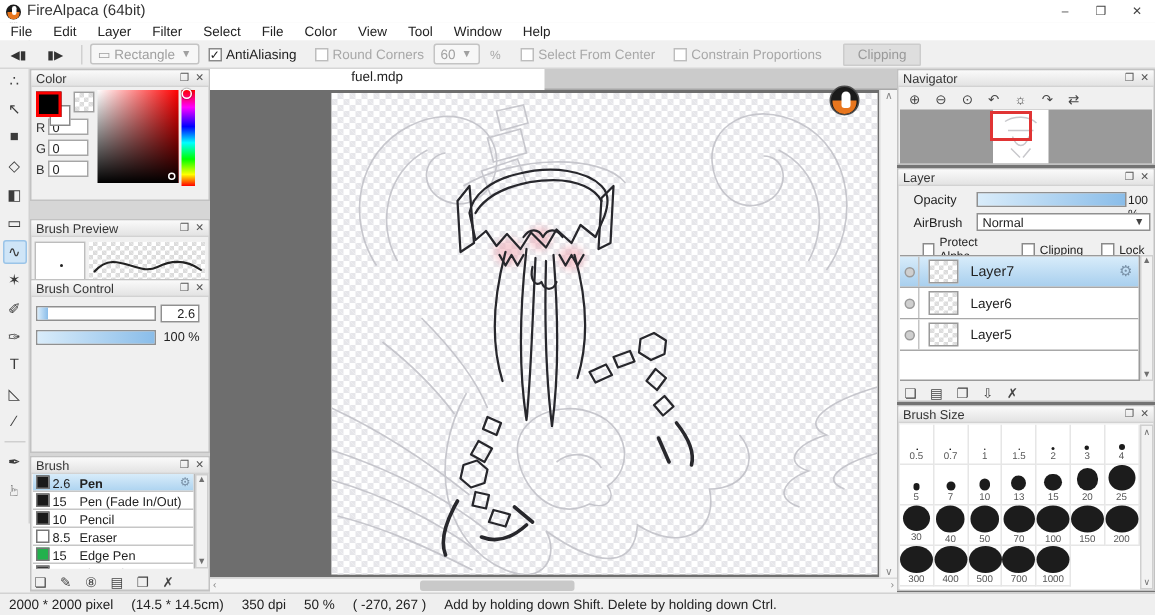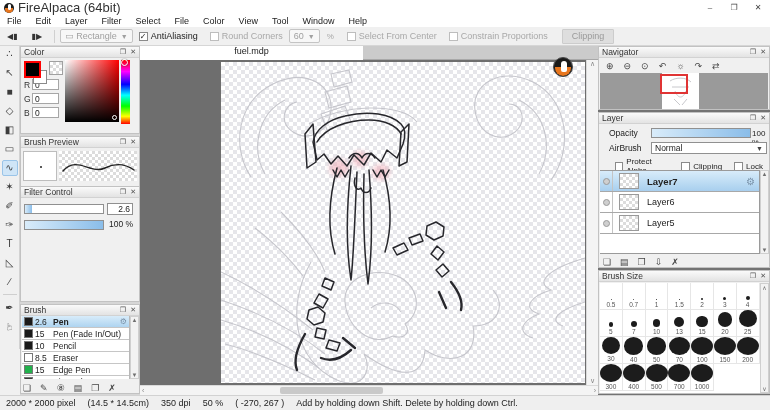--- a/index.html
+++ b/index.html
@@ -7,21 +7,21 @@
   #root{position:relative;width:770px;height:410px;background:#f0f0f0;
         font-family:"Liberation Sans",sans-serif;color:#222;overflow:hidden;
         outline:1px solid #9a9a9a;user-select:none}
   .abs{position:absolute}
 
   
   #titlebar{left:0;top:0;width:770px;height:15px;background:#fff;display:flex;align-items:center;padding-left:4px}
   #app-icon{width:10px;height:10px;border-radius:50%;background:#1a1a1a;position:relative;overflow:hidden;margin-right:4px}
   #app-icon .fire{position:absolute;left:1px;right:1px;bottom:0;height:5px;background:#e8761e;border-radius:0 0 5px 5px}
   #app-icon .head{position:absolute;left:3.5px;top:1.5px;width:3px;height:6px;background:#fff;border-radius:2px}
-  #win-title{font-size:13px;color:#333}
+  #win-title{font-size:10px;color:#333}
   #win-controls{margin-left:auto;display:flex}
   .win-btn{width:24px;height:15px;display:flex;align-items:center;justify-content:center;font-size:8px;color:#444}
   #menubar{left:0;top:15px;width:770px;height:12px;background:#fff;display:flex;align-items:center}
   .menu-item{font-size:9px;color:#222;padding:0 7px}
   #toolbar{left:0;top:27px;width:770px;height:19px;background:#f0f0f0;border-bottom:1px solid #d6d6d6;display:flex;align-items:center;font-size:9px}
   .tb-ic{font-size:8px;color:#333;padding:0 7px}
   .tb-sep{width:1px;height:13px;background:#d0d0d0;margin:0 5px}
   .dd{height:14px;border:1px solid #c4c4c4;background:#f7f7f7;color:#a0a0a0;display:flex;align-items:center;padding:0 4px;border-radius:2px}
   .dd .car{margin-left:4px;font-size:7px}
   .cb{display:flex;align-items:center;margin:0 6px}
@@ -67,21 +67,21 @@
   .rgb-row .rl{width:8px;font-size:8.5px;color:#333}
   .rgb-row .ri{width:27px;height:11px;background:#fff;border:1px solid #a6a6a6;font-size:8.5px;padding-left:2px;display:flex;align-items:center}
   #sv-square{left:44px;top:13px;width:54px;height:62px;
     background:linear-gradient(to top,#000,rgba(0,0,0,0)),linear-gradient(to right,#fff,#f00)}
   #sv-marker{right:2px;bottom:2px;width:5px;height:5px;border:1px solid #fff;border-radius:50%}
   #hue-bar{left:100px;top:13px;width:9px;height:64px;
     background:linear-gradient(to bottom,#f00 0%,#f0f 18%,#00f 38%,#0ff 55%,#0f0 72%,#ff0 88%,#f00 100%)}
   #hue-marker{left:0px;top:-1px;width:7px;height:7px;border:1px solid #fff;border-radius:50%;box-shadow:0 0 1px #000}
 
   
-  #brush-preview-panel{left:0;top:90px;width:120px;height:63px}
+  #brush-preview-panel{left:0;top:100px;width:120px;height:63px}
   #bp-box{left:2px;top:14px;width:34px;height:30px;background:#fff;border:1px solid #bdbdbd}
   #bp-dot{left:16px;top:14px;width:2px;height:2px;background:#222;border-radius:50%}
   #bp-stroke{left:38px;top:14px;width:78px;height:30px}
 
   
   #brush-control-panel{left:0;top:140px;width:120px;height:116px}
   .slider{position:absolute;height:10px;background:#fff;border:1px solid #909090}
   .slider .fill{height:100%;background:linear-gradient(to right,#d9ecfa,#8abde9)}
   #bc-val{left:86px;top:16px;width:26px;height:12px;background:#fff;border:1px solid #909090;font-size:8.5px;display:flex;align-items:center;justify-content:flex-end;padding-right:2px}
   #bc-pct{left:88px;top:32px;font-size:8.5px;color:#222}
@@ -136,21 +136,21 @@
   #blending-dd{position:absolute;left:52px;top:29px;width:116px;height:12px;background:#fff;border:1px solid #909090;display:flex;align-items:center;font-size:8.5px;padding:0 3px}
   #blending-dd .car{margin-left:auto;font-size:7px;color:#444}
   #layer-checks{position:absolute;left:10px;top:44px;display:flex;font-size:8px}
   #layer-list{position:absolute;left:1px;top:57px;width:160px;height:84px;background:#fff;border:1px solid #9a9a9a;border-left:none;overflow:hidden}
   .layer-row{height:21px;display:flex;align-items:center;border-bottom:1px solid #a8a8a8;background:#fff}
   .layer-row.selected{background:linear-gradient(#d8ecfa,#a8cfee)}
   .l-vis{width:13px;display:flex;align-items:center;justify-content:center;border-right:1px solid #c4c4c4;height:100%}
   .l-vis .dot{width:7px;height:7px;border-radius:50%;background:#cfcfcf;border:1px solid #9a9a9a}
   .l-thumb{width:20px;height:16px;border:1px solid #9a9a9a;margin-left:6px}
   .l-name{font-size:9px;margin-left:8px;flex:1}
-  .layer-row.selected .l-name{font-weight:bold;font-size:9.5px}
+  .layer-row.selected .l-name{font-weight:normal;font-size:9.5px}
   .l-gear{font-size:10px;color:#7a92a8;margin-right:4px}
   #layer-sb{left:161px;top:57px;height:84px}
   #layer-footer{position:absolute;left:4px;top:143px;height:12px;display:flex;align-items:center}
 
   
   #brush-size-panel{left:0;top:224px;width:172px;height:124px}
   #size-grid{position:absolute;left:1px;top:12px;width:160px;height:110px;background:#fff;overflow:hidden}
   .size-cell{float:left;width:22.8px;height:27px;border-right:1px solid #e6e6e6;border-bottom:1px solid #e6e6e6;display:flex;flex-direction:column;align-items:center;justify-content:flex-end}
   .size-dot{background:#1c1c1c;border-radius:50%;margin-bottom:1px}
   .size-num{font-size:6.5px;color:#555;height:8px}
@@ -326,21 +326,21 @@
       </div>
       <div class="abs checker-sm" id="bp-stroke">
         <svg width="78" height="30" viewBox="0 0 78 30">
           <path d="M4,20 C18,4 32,24 46,17 C58,11 68,14 75,19" stroke="#222" stroke-width="1.4" fill="none" stroke-linecap="round"></path>
         </svg>
       </div>
     </div>
 
     <div class="panel" id="brush-control-panel">
       <div class="ptitle">
-        <span>Filter Control</span>
+        <span>Brush Control</span>
           <span class="sp"></span>
         <span class="picon">❐</span>
         <span class="picon">✕</span>
       </div>
       <div class="slider" style="left:3px;top:17px;width:80px">
         <div class="fill" style="width:7px"></div>
       </div>
       <div class="abs" id="bc-val">2.6</div>
       <div class="slider" style="left:3px;top:33px;width:80px">
         <div class="fill" style="width:100%"></div>

